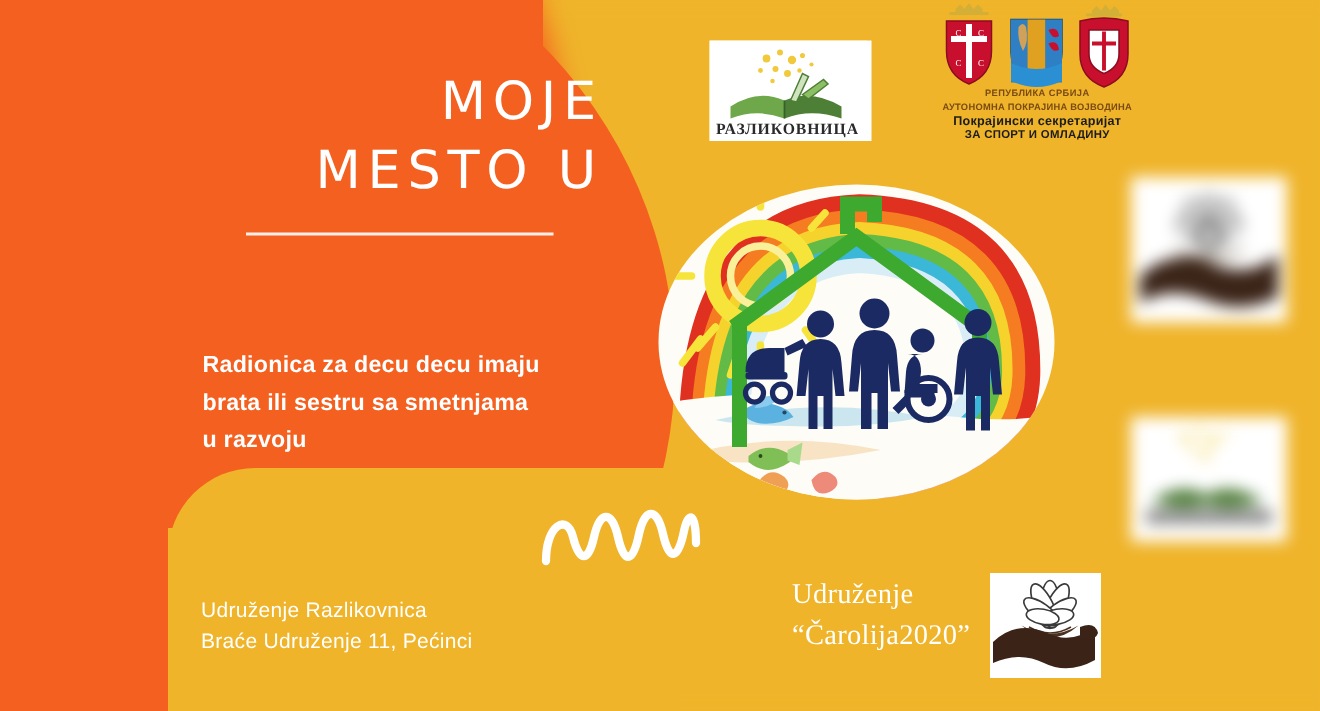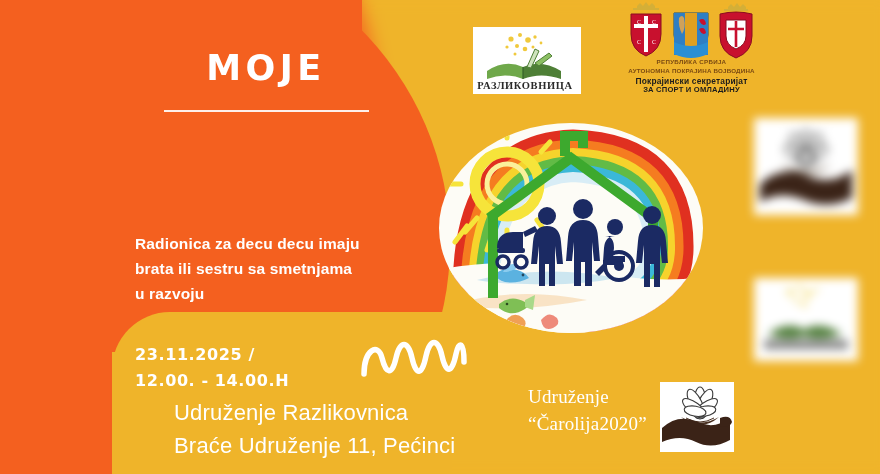--- a/index.html
+++ b/index.html
@@ -119,24 +119,25 @@
     position: absolute;
     left: 130px;
     top: 46px;
     width: 272px;
     z-index: 6;
     text-align: center;
   }
   .title-line {
     color: #FFFFFF;
     font-family: "DejaVu Sans", sans-serif;
-    font-weight: 700;
+    font-weight: 400;
     font-size: 35px;
     line-height: 1.30;
     letter-spacing: 4.5px;
+    text-align: right;
   }
   .title-rule {
     margin: 18px auto 0 auto;
     width: 205px;
     height: 2px;
     background: #FFFFFF;
     opacity: .9;
   }
 
   .subtitle {
@@ -171,24 +172,23 @@
   .venue {
     position: absolute;
     left: 134px;
     top: 396px;
     z-index: 7;
   }
   .venue-line {
     color: #FFFFFF;
     font-family: "Liberation Sans", sans-serif;
     font-weight: 400;
-    font-size: 22px;
+    font-size: 14px;
     line-height: 1.50;
     letter-spacing: .2px;
-    margin-left: 40px;
   }
 
   
   .squiggle {
     position: absolute;
     left: 358px;
     top: 332px;
     z-index: 6;
   }
 
@@ -301,29 +301,26 @@
   </div>
 
   <div class="orange-blob"></div>
   <div class="orange-rect"></div>
   <div class="orange-left-top"></div>
   <div class="yellow-card"></div>
   <div class="yellow-card-fill"></div>
 
   <div class="title-block">
     <div class="title-line">MOJE</div>
+    <div class="title-line">MESTO U</div>
     <div class="title-rule"></div>
   </div>
 
   <div class="subtitle">Radionica za decu decu imaju brata ili sestru sa smetnjama u razvoju</div>
 
-  <div class="datetime">
-    <div class="dt-line">23.11.2025 /</div>
-    <div class="dt-line">12.00. - 14.00.H</div>
-  </div>
 
   <div class="venue">
     <div class="venue-line">Udruženje Razlikovnica</div>
     <div class="venue-line">Braće Udruženje 11, Pećinci</div>
   </div>
 
   <div class="squiggle">
     <svg width="112" height="48" viewBox="0 0 112 48" aria-hidden="true">
       <path d="M6,42 C6,18 20,10 24,26 C28,42 34,44 38,26 C42,8 50,8 54,26
                C58,44 64,44 68,24 C72,6 80,6 84,24 C88,42 94,42 98,22 C101,8 106,10 106,30" fill="none" stroke="#FFFFFF" stroke-width="5.5" stroke-linecap="round" stroke-linejoin="round"></path>

